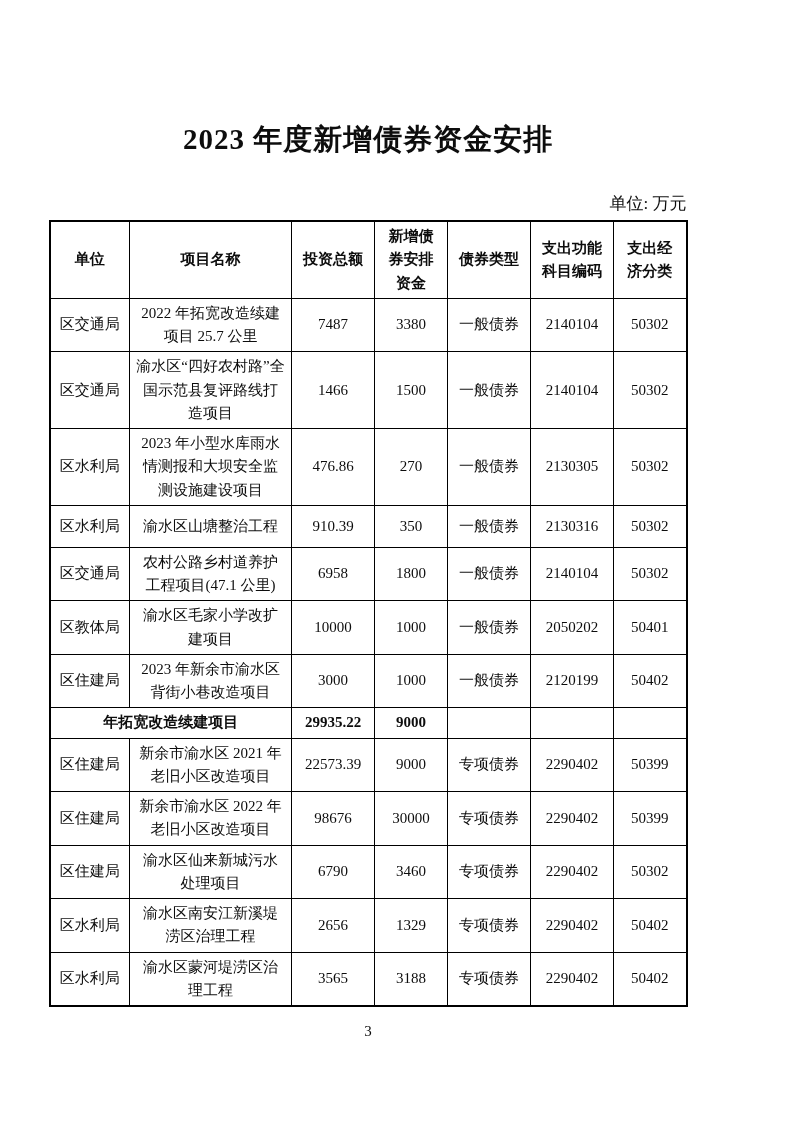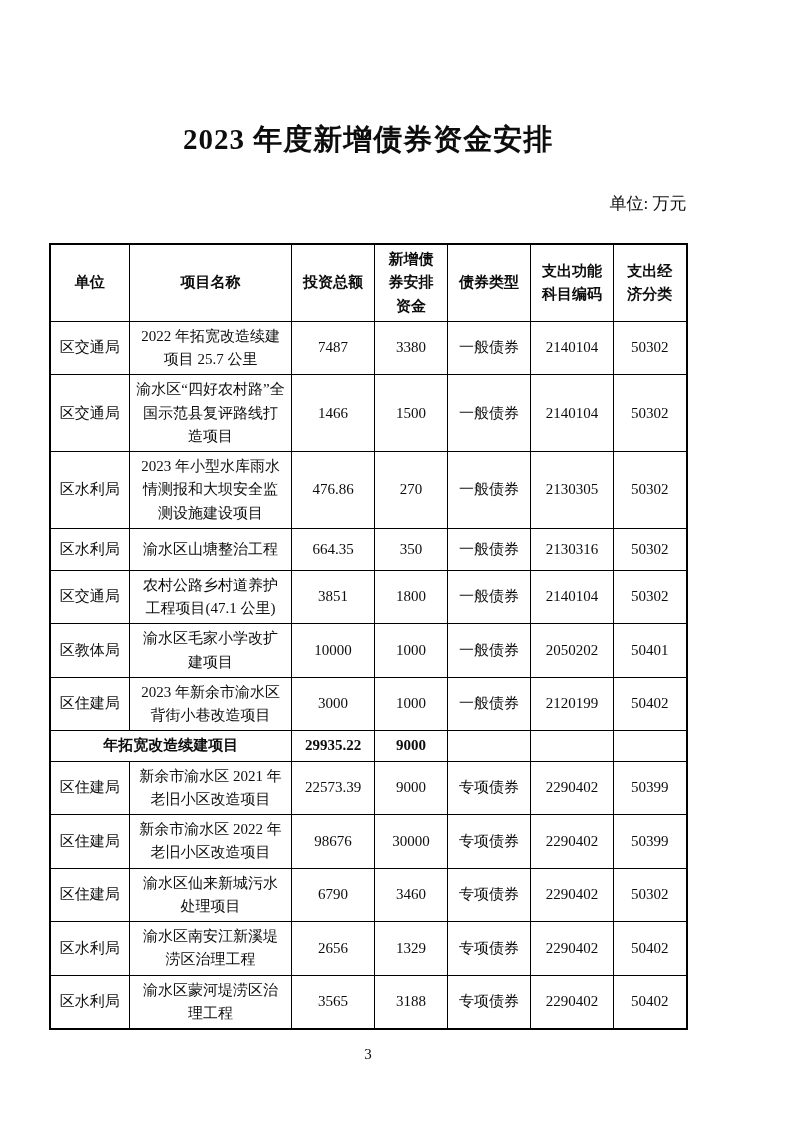--- a/index.html
+++ b/index.html
@@ -18,21 +18,21 @@
   .doc-title {
     margin: 0;
     padding-top: 120px;
     text-align: center;
     font-size: 29px;
     font-weight: bold;
     letter-spacing: 1px;
   }
   .unit-note {
     width: 637px;
-    margin: 32px auto 28px auto;
+    margin: 32px auto 5px auto;
     text-align: right;
     font-size: 17px;
   }
   table.budget-table {
     width: 637px;
     margin: 0 auto;
     border-collapse: collapse;
     border: 2px solid #000;
     table-layout: fixed;
   }
@@ -115,30 +115,30 @@
           <td>2023 年小型水库雨水情测报和大坝安全监测设施建设项目</td>
           <td>476.86</td>
           <td>270</td>
           <td>一般债券</td>
           <td>2130305</td>
           <td>50302</td>
         </tr>
         <tr>
           <td>区水利局</td>
           <td>渝水区山塘整治工程</td>
-          <td>664.35</td>
+          <td>910.39</td>
           <td>350</td>
           <td>一般债券</td>
           <td>2130316</td>
           <td>50302</td>
         </tr>
         <tr>
           <td>区交通局</td>
           <td>农村公路乡村道养护工程项目(47.1 公里)</td>
-          <td>3851</td>
+          <td>6958</td>
           <td>1800</td>
           <td>一般债券</td>
           <td>2140104</td>
           <td>50302</td>
         </tr>
         <tr>
           <td>区教体局</td>
           <td>渝水区毛家小学改扩建项目</td>
           <td>10000</td>
           <td>1000</td>

